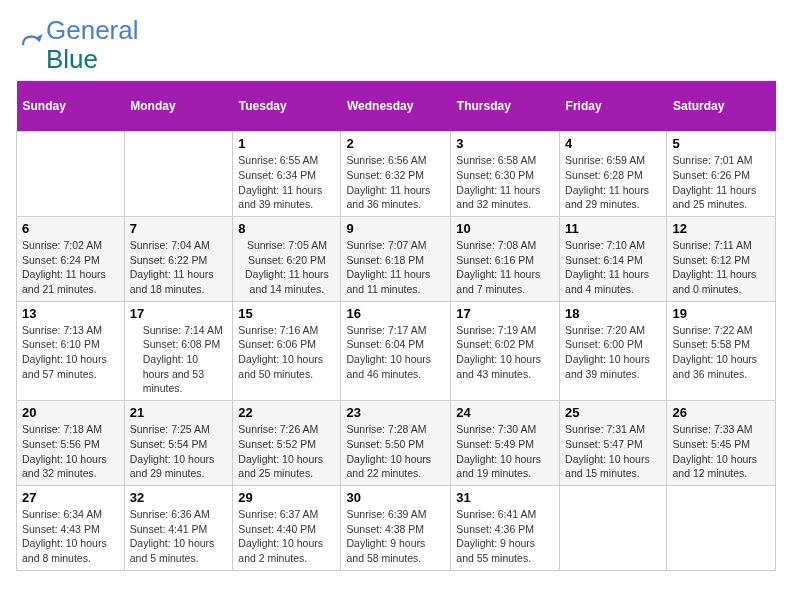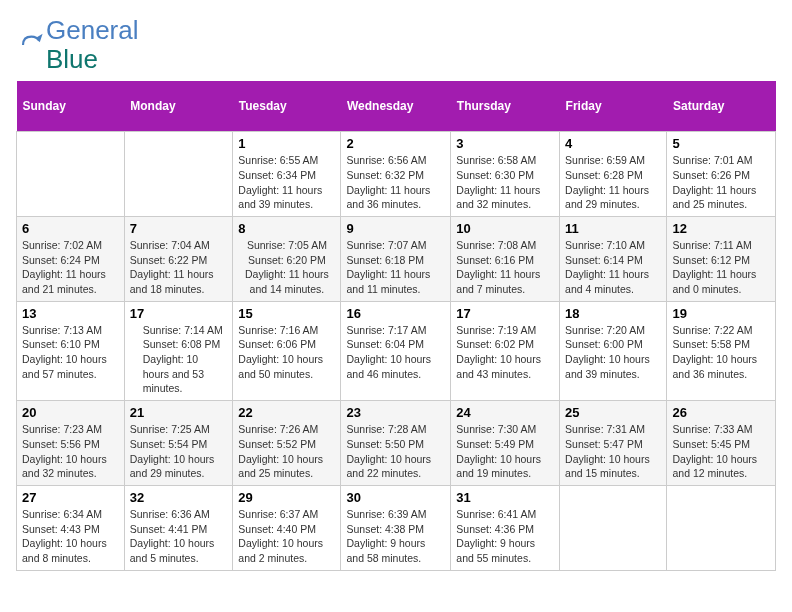--- a/index.html
+++ b/index.html
@@ -237,21 +237,21 @@
         <td>
           <span class="day-num">19</span>
           <div class="day-info" style="white-space: pre-line;">Sunrise: 7:22 AM
 Sunset: 5:58 PM
 Daylight: 10 hours and 36 minutes.</div>
         </td>
       </tr>
       <tr>
         <td>
           <span class="day-num">20</span>
-          <div class="day-info" style="white-space: pre-line;">Sunrise: 7:23 AM
+          <div class="day-info" style="white-space: pre-line;">Sunrise: 7:18 AM
 Sunset: 5:56 PM
 Daylight: 10 hours and 32 minutes.</div>
         </td>
         <td>
           <span class="day-num">21</span>
           <div class="day-info" style="white-space: pre-line;">Sunrise: 7:25 AM
 Sunset: 5:54 PM
 Daylight: 10 hours and 29 minutes.</div>
         </td>
         <td>

